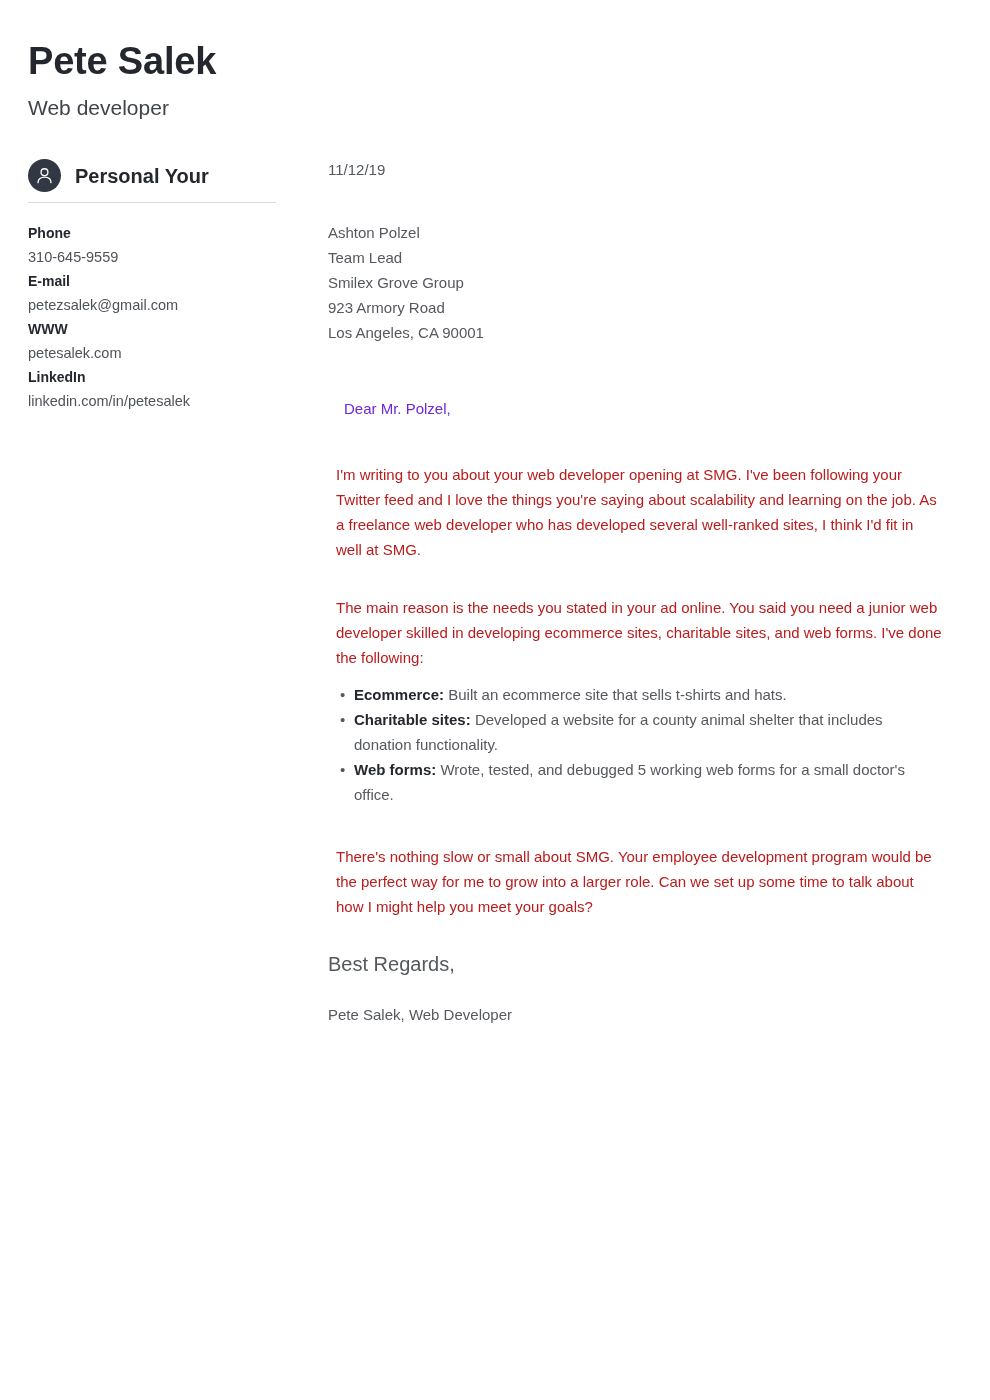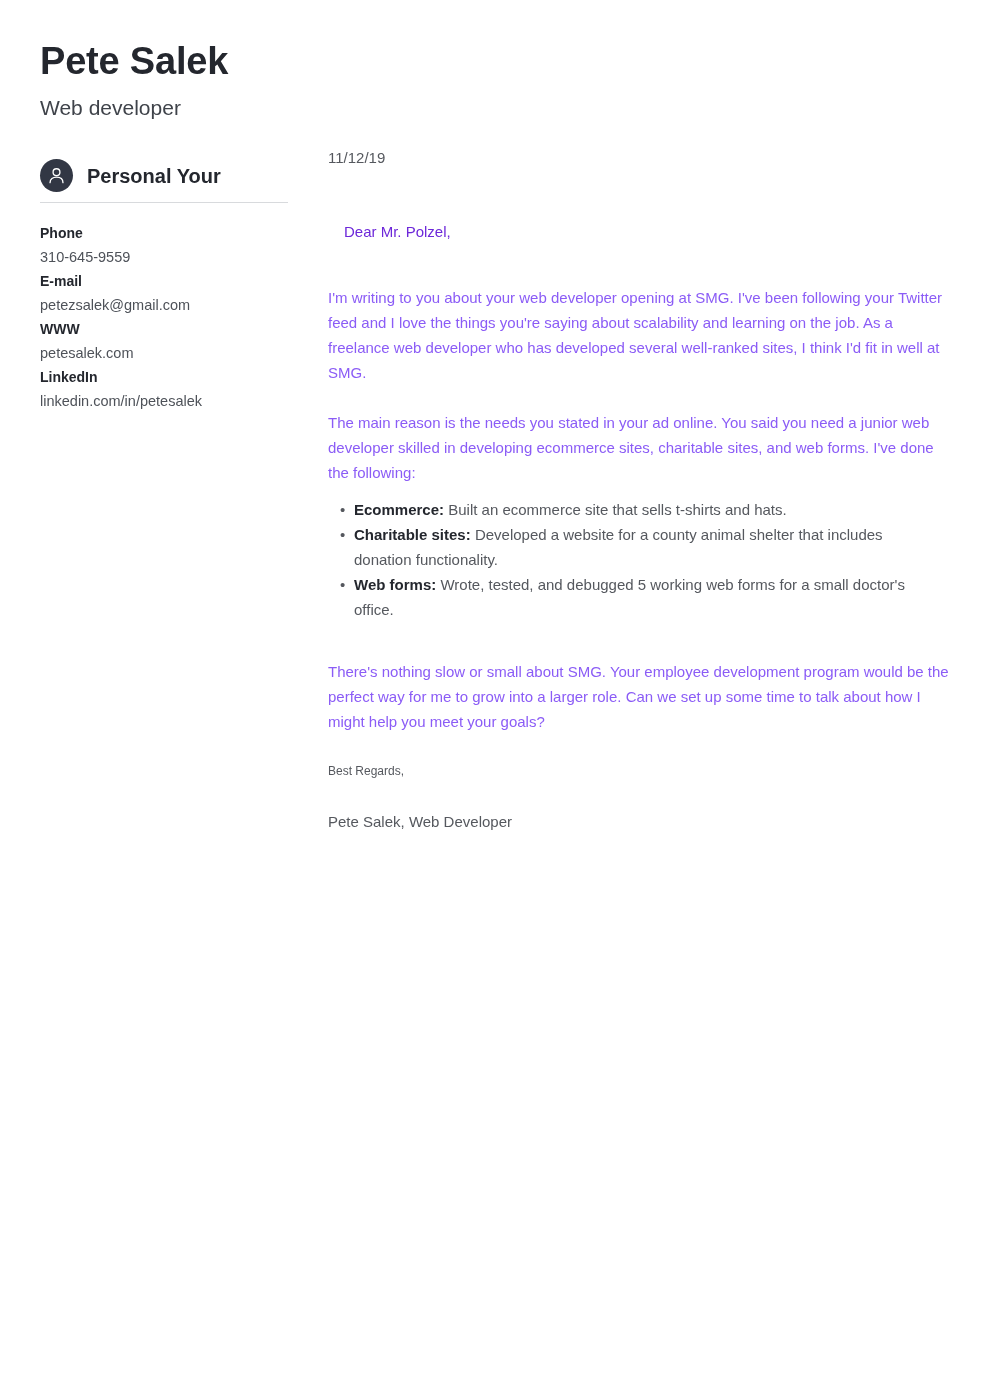--- a/index.html
+++ b/index.html
@@ -19,21 +19,21 @@
     position: relative;
     width: 990px;
     height: 1400px;
     background: #ffffff;
     overflow: hidden;
   }
 
   
   .sidebar {
     position: absolute;
-    left: 40px;
+    left: 28px;
     top: 0;
     width: 250px;
   }
 
   .name-heading {
     margin: 0;
     padding-top: 38px;
     font-size: 38px;
     line-height: 46px;
     font-weight: bold;
@@ -102,21 +102,21 @@
     line-height: 19px;
     font-weight: normal;
     color: #4e5259;
     word-break: break-word;
   }
 
   
   .letter {
     position: absolute;
     left: 328px;
-    top: 0;
+    top: 12px;
     width: 622px;
     color: #55585e;
     font-size: 15px;
     line-height: 25px;
   }
 
   .letter-date {
     margin: 0;
     padding-top: 148px;
     font-size: 15px;
@@ -138,25 +138,25 @@
 
   .salutation {
     margin: 16px;
     padding-top: 35px;
     font-size: 15px;
     line-height: 25px;
     color: #6d28d9;
   }
 
   .body-para {
-    margin: 0;
+    margin: 8px;
     padding-top: 25px;
     font-size: 15px;
     line-height: 25px;
-    color: #8b5cf6;
+    color: #b91c1c;
   }
 
   .bullet-list {
     margin: 12px;
     padding: 0;
     list-style: none;
   }
   .bullet-item {
     position: relative;
     padding-left: 14px;
@@ -171,21 +171,21 @@
     top: 0;
     color: #55585e;
     font-size: 15px;
     line-height: 25px;
   }
   .bullet-item b { color: #24272e; font-weight: bold; }
 
   .closing {
     margin: 0;
     padding-top: 25px;
-    font-size: 12px;
+    font-size: 20px;
     line-height: 25px;
     color: #55585e;
   }
   .signature {
     margin: 0;
     padding-top: 25px;
     font-size: 15px;
     line-height: 25px;
     color: #55585e;
   }
@@ -228,20 +228,27 @@
         <p class="info-label">LinkedIn</p>
         <p class="info-value">linkedin.com/in/petesalek</p>
       </li>
     </ul>
   </aside>
 
   <main class="letter">
 
     <p class="letter-date">11/12/19</p>
 
+    <ul class="recipient">
+      <li>Ashton Polzel</li>
+      <li>Team Lead</li>
+      <li>Smilex Grove Group</li>
+      <li>923 Armory Road</li>
+      <li>Los Angeles, CA 90001</li>
+    </ul>
 
     <p class="salutation">Dear Mr. Polzel,</p>
 
     <p class="body-para">I'm writing to you about your web developer opening at SMG. I've been following your Twitter feed and I love the things you're saying about scalability and learning on the job. As a freelance web developer who has developed several well-ranked sites, I think I'd fit in well at SMG.</p>
 
     <p class="body-para">The main reason is the needs you stated in your ad online. You said you need a junior web developer skilled in developing ecommerce sites, charitable sites, and web forms. I've done the following:</p>
 
     <ul class="bullet-list">
       <li class="bullet-item">
         <b>Ecommerce:</b>

